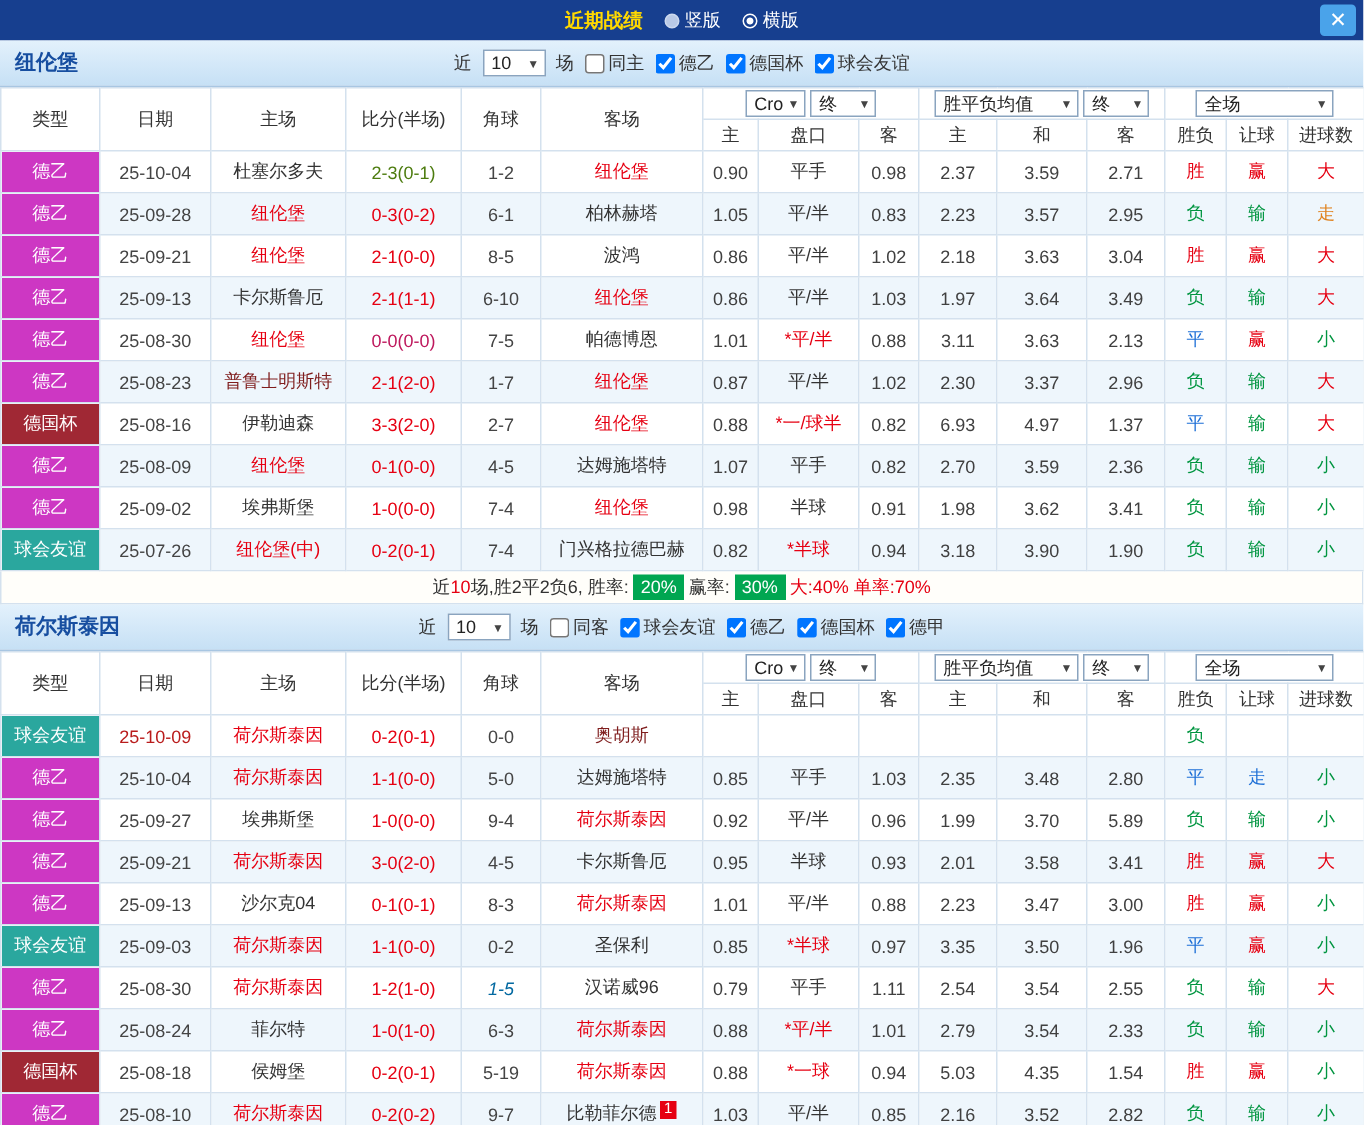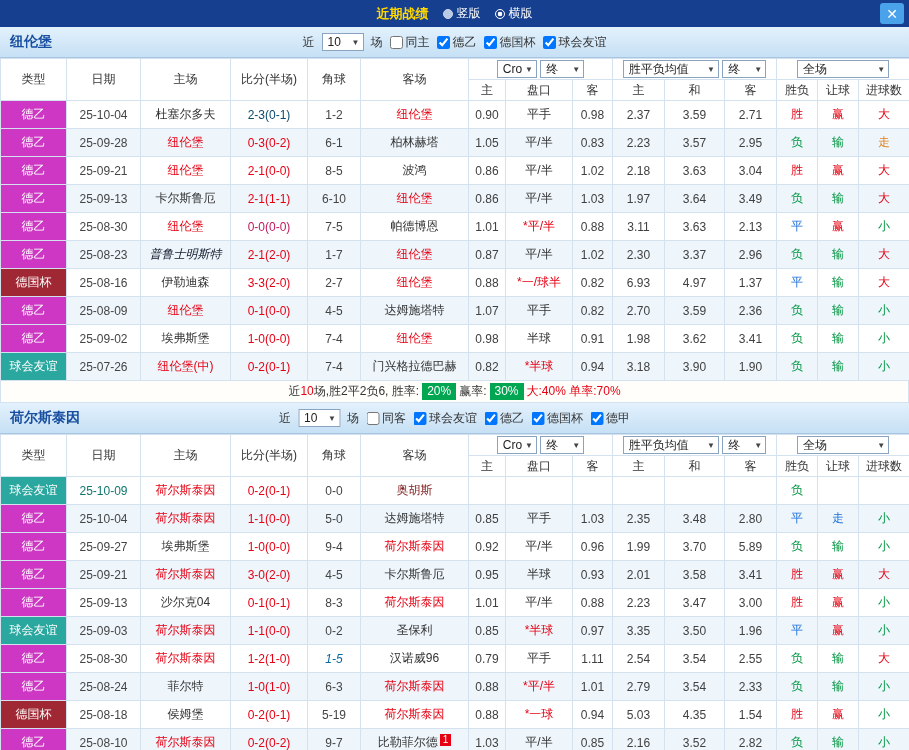--- a/index.html
+++ b/index.html
@@ -143,21 +143,21 @@
       <th>胜负</th>
       <th>让球</th>
       <th>进球数</th>
     </tr>
   </thead>
   <tbody>
       <tr>
         <td class="type" style="background: rgb(205, 55, 195);">德乙</td>
         <td style="color: rgb(68, 68, 68);">25-10-04</td>
         <td class="team" style="color: rgb(51, 51, 51);">杜塞尔多夫</td>
-        <td style="color: #0c4a6e;">2-3(0-1)</td>
+        <td style="color: #4d7c0f;">2-3(0-1)</td>
         <td style="color: rgb(68, 68, 68);">1-2</td>
         <td class="team" style="color: rgb(230, 0, 18);">纽伦堡</td>
         <td>0.90</td>
         <td style="color: rgb(51, 51, 51);">平手</td>
         <td>0.98</td>
         <td>2.37</td>
         <td>3.59</td>
         <td>2.71</td>
         <td style="color: rgb(230, 0, 18);">胜</td>
         <td style="color: rgb(230, 0, 18);">赢</td>
@@ -227,21 +227,21 @@
         <td>3.11</td>
         <td>3.63</td>
         <td>2.13</td>
         <td style="color: rgb(29, 111, 214);">平</td>
         <td style="color: rgb(230, 0, 18);">赢</td>
         <td style="color: rgb(0, 149, 64);">小</td>
       </tr>
       <tr>
         <td class="type" style="background: rgb(205, 55, 195);">德乙</td>
         <td style="color: rgb(68, 68, 68);">25-08-23</td>
-        <td class="team" style="color: #0f172a; font-style: italic;">普鲁士明斯特</td>
+        <td class="team" style="color: #7f1d1d;">普鲁士明斯特</td>
         <td style="color: rgb(230, 0, 18);">2-1(2-0)</td>
         <td style="color: rgb(68, 68, 68);">1-7</td>
         <td class="team" style="color: rgb(230, 0, 18);">纽伦堡</td>
         <td>0.87</td>
         <td style="color: rgb(51, 51, 51);">平/半</td>
         <td>1.02</td>
         <td>2.30</td>
         <td>3.37</td>
         <td>2.96</td>
         <td style="color: rgb(0, 149, 64);">负</td>
@@ -421,21 +421,21 @@
       <th>和</th>
       <th>客</th>
       <th>胜负</th>
       <th>让球</th>
       <th>进球数</th>
     </tr>
   </thead>
   <tbody>
       <tr>
         <td class="type" style="background: rgb(42, 167, 158);">球会友谊</td>
-        <td style="color: #0f766e; margin-top: 22px;">25-10-09</td>
+        <td style="color: #b91c1c; margin-top: 22px;">25-10-09</td>
         <td class="team" style="color: rgb(230, 0, 18);">荷尔斯泰因</td>
         <td style="color: rgb(230, 0, 18);">0-2(0-1)</td>
         <td style="color: rgb(68, 68, 68);">0-0</td>
         <td class="team" style="color: #7f1d1d;">奥胡斯</td>
         <td></td>
         <td style="color: rgb(51, 51, 51);"></td>
         <td></td>
         <td></td>
         <td></td>
         <td></td>

